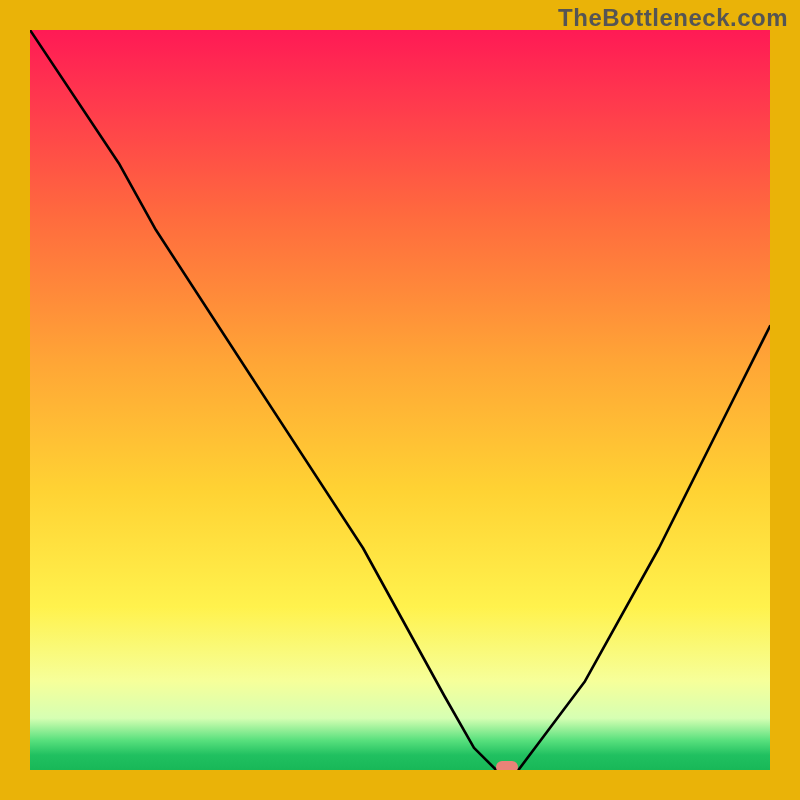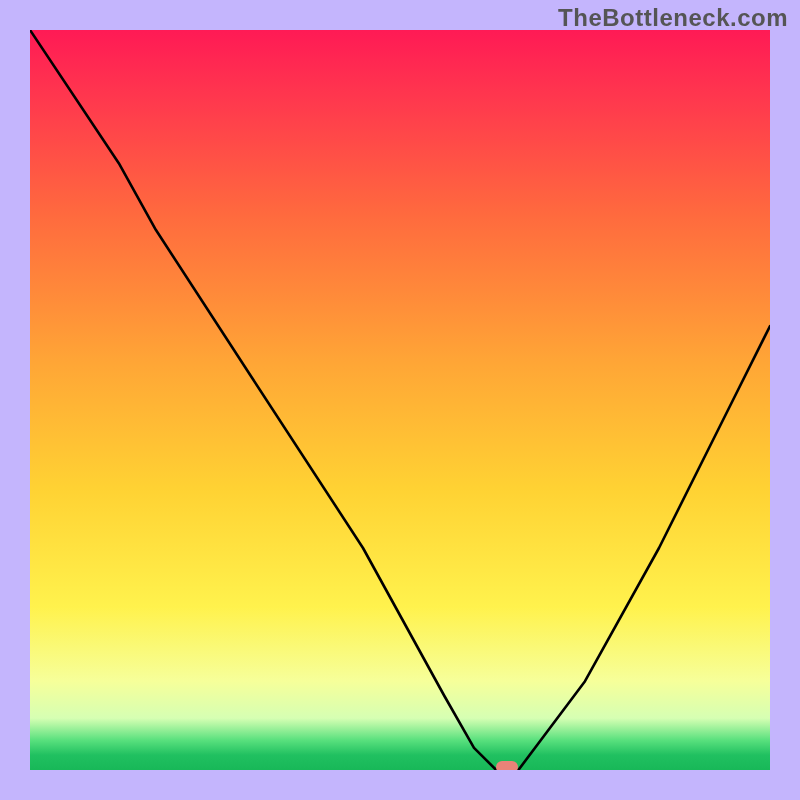--- a/index.html
+++ b/index.html
@@ -8,21 +8,21 @@
     width: 800px;
     height: 800px;
     background: #000;
     overflow: hidden;
     font-family: Arial, Helvetica, sans-serif;
   }
   .frame {
     position: relative;
     width: 800px;
     height: 800px;
-    background: #c4b5fd;
+    background: #eab308;
   }
   .watermark {
     position: absolute;
     top: 4px;
     right: 12px;
     color: #555;
     font-size: 24px;
     font-weight: 600;
     letter-spacing: 0.5px;
     z-index: 50;

